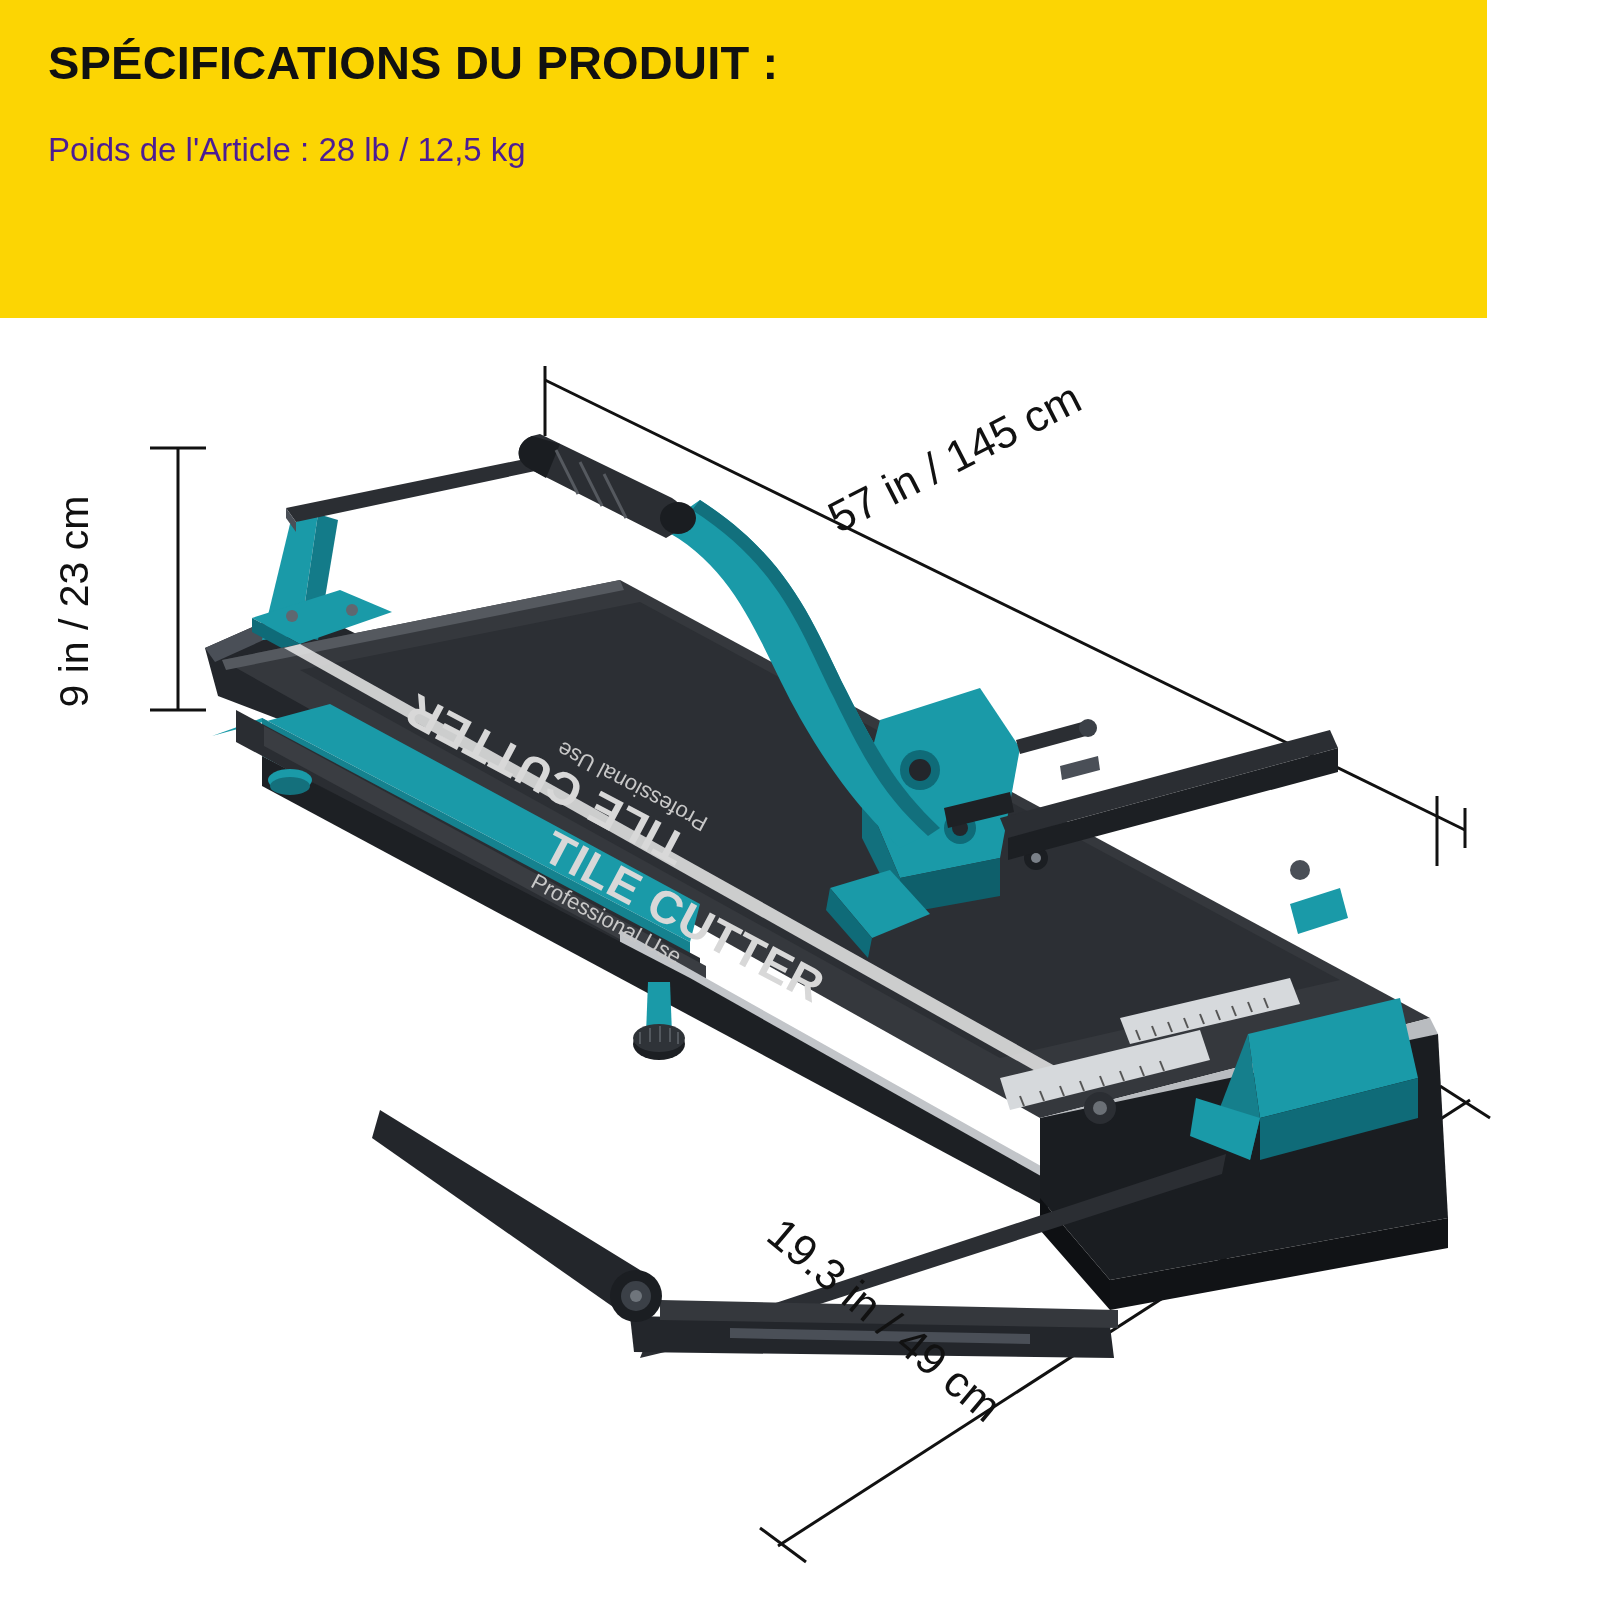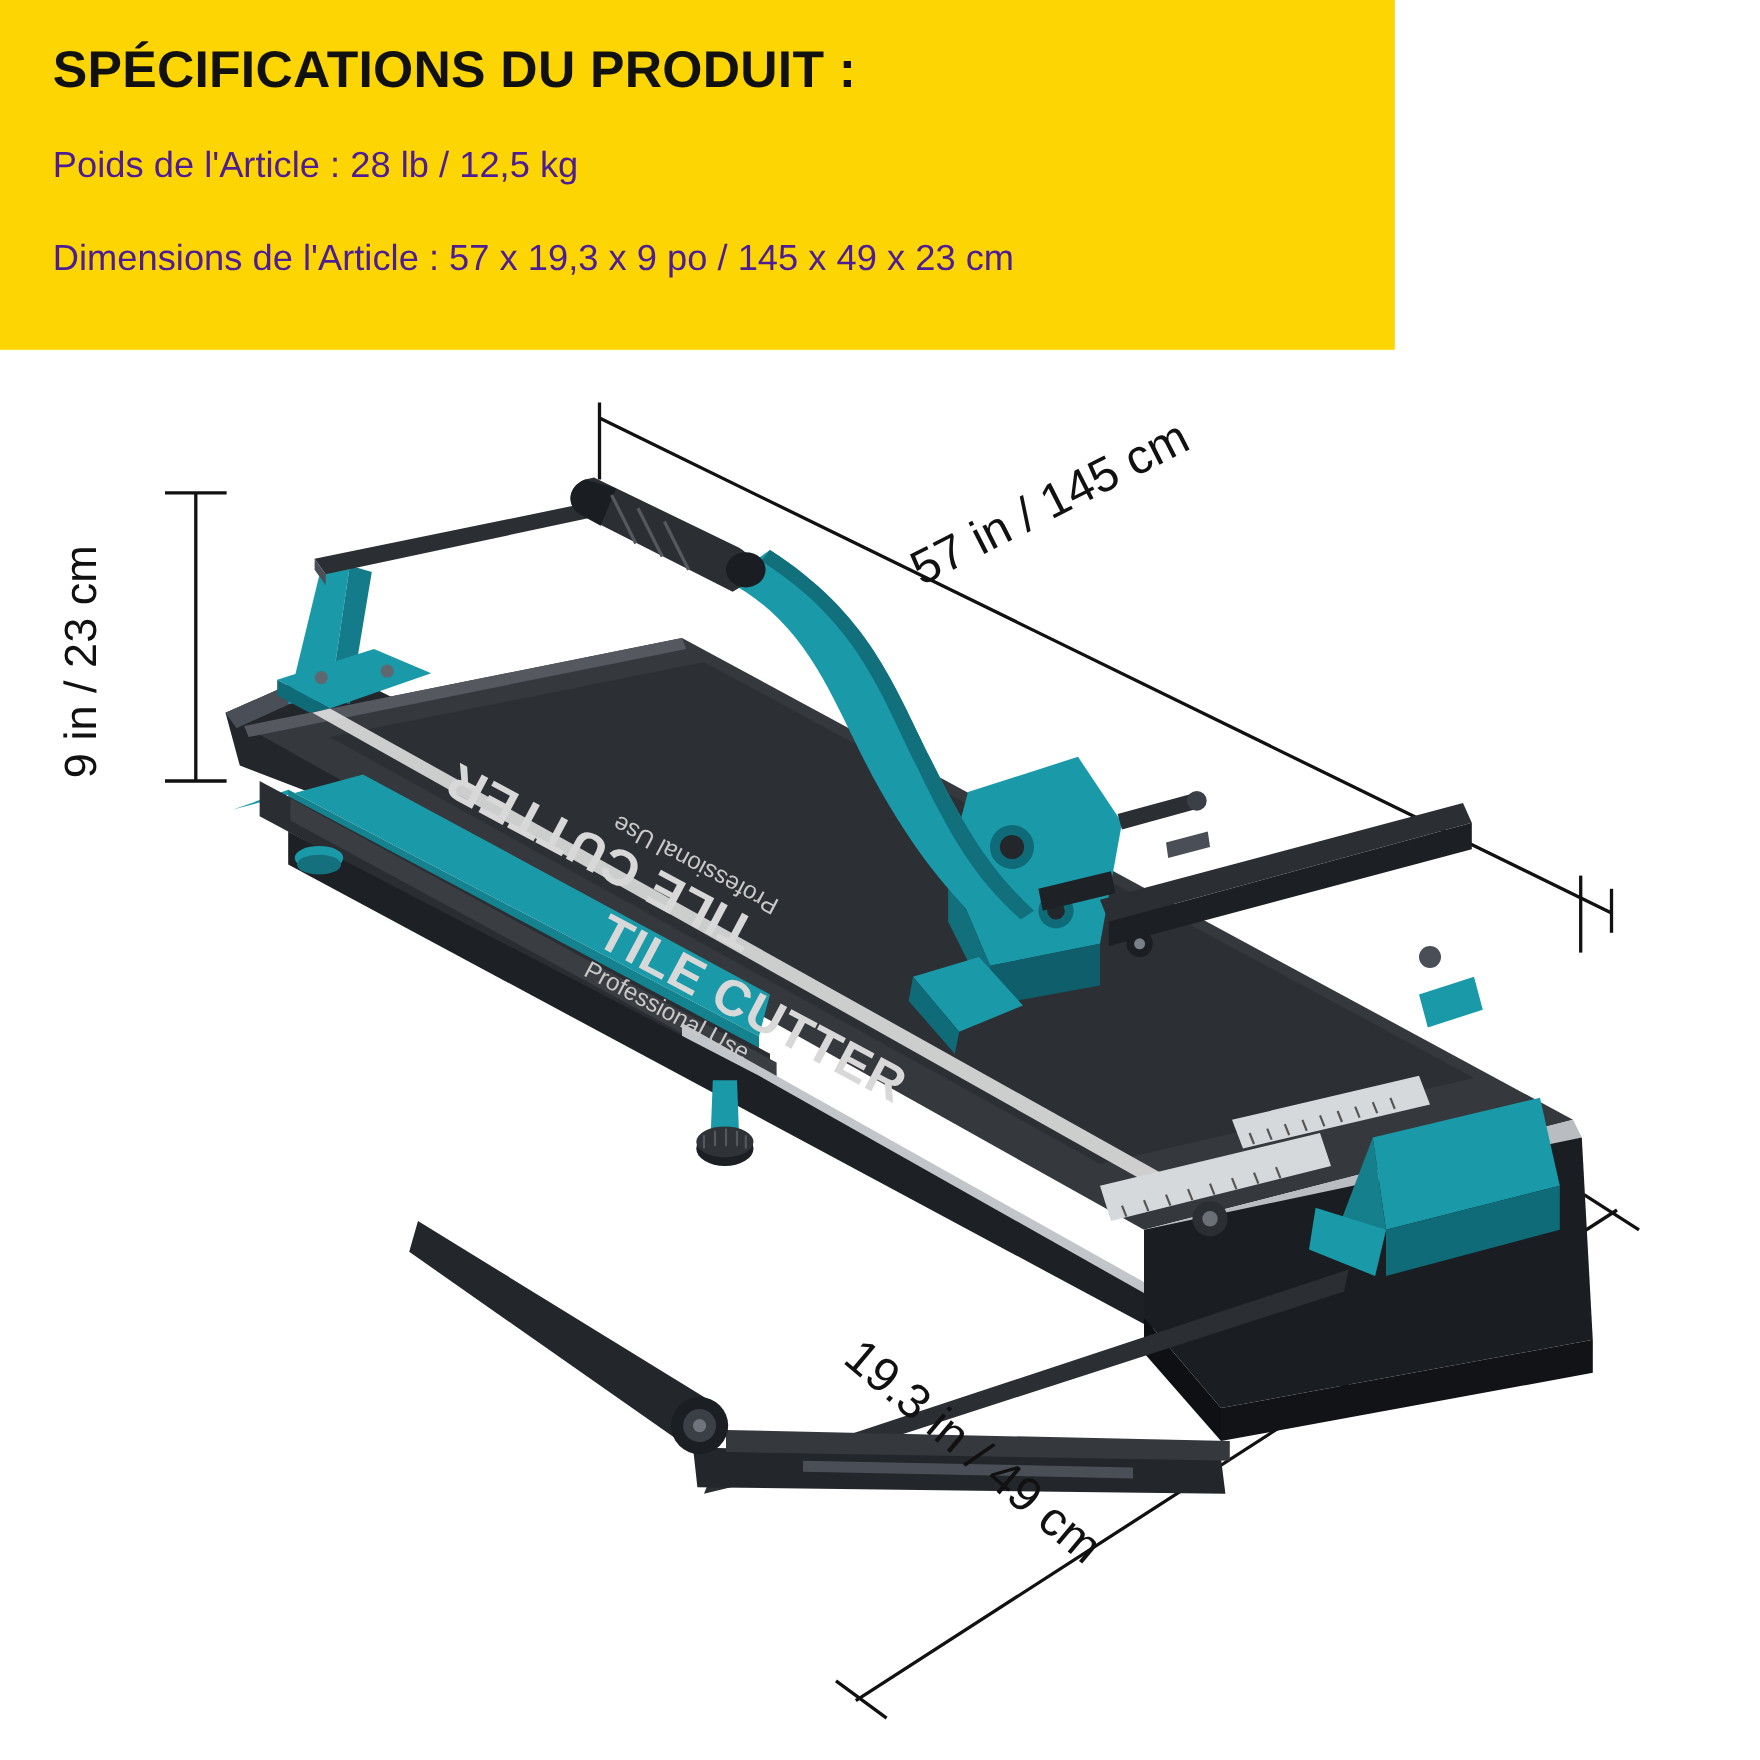--- a/index.html
+++ b/index.html
@@ -11,21 +11,21 @@
     height: 1600px;
     background: #ffffff;
     font-family: "Liberation Sans", sans-serif;
     overflow: hidden;
     position: relative;
   }
   .spec-banner {
     position: absolute;
     left: 0;
     top: 0;
-    width: 1268px;
+    width: 1487px;
     height: 318px;
     background: #fcd503;
     box-sizing: border-box;
     padding: 36px 0 0 48px;
   }
   .spec-title {
     font-size: 47px;
     font-weight: bold;
     color: #111111;
     letter-spacing: 0.2px;
@@ -90,21 +90,20 @@
     font-family: "Liberation Sans", sans-serif;
     fill: #c8c8c8;
   }
 </style>
 </head>
 <body>
 
 <div class="spec-banner">
   <h1 class="spec-title">SPÉCIFICATIONS DU PRODUIT :</h1>
   <p class="spec-line">Poids de l'Article : 28 lb / 12,5 kg</p>
-  <p class="spec-line">Dimensions de l'Article : 57 x 19,3 x 9 po / 145 x 49 x 23 cm</p>
 </div>
 
 <div class="diagram">
 
   <svg class="canvas" viewBox="0 0 1600 1282">
 
     <g stroke="#111111" stroke-width="3" fill="none">
       <line x1="178" y1="130" x2="178" y2="392"></line>
       <line x1="150" y1="130" x2="206" y2="130"></line>
       <line x1="150" y1="392" x2="206" y2="392"></line>

